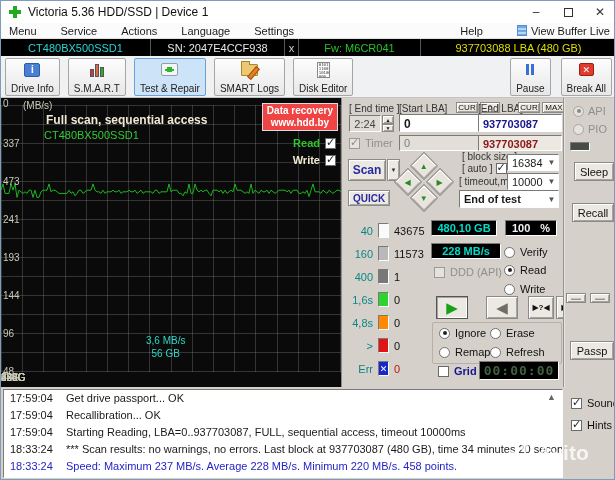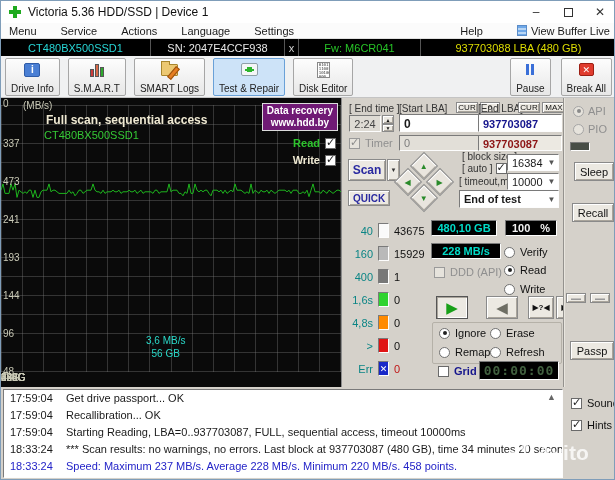--- a/index.html
+++ b/index.html
@@ -84,21 +84,21 @@
   .ytick:nth-of-type(1){top:2px;} .ytick:nth-of-type(2){top:40px;} .ytick:nth-of-type(3){top:78px;}
   .ytick:nth-of-type(4){top:116px;} .ytick:nth-of-type(5){top:154px;} .ytick:nth-of-type(6){top:192px;}
   .ytick:nth-of-type(7){top:230px;} .ytick:nth-of-type(8){top:268px;}
   .yunit { position:absolute; left:22px; top:2px; font-size:10px; color:#c9c9b6; }
   .xtick { position:absolute; top:274px; font-size:10px; color:#c9c9b6; }
   .xtick:nth-of-type(1){left:2px;} .xtick:nth-of-type(2){left:43px;} .xtick:nth-of-type(3){left:84px;}
   .xtick:nth-of-type(4){left:126px;} .xtick:nth-of-type(5){left:168px;} .xtick:nth-of-type(6){left:210px;}
   .xtick:nth-of-type(7){left:252px;} .xtick:nth-of-type(8){left:294px;}
   .scan-title { position:absolute; left:45px; top:15px; font-size:12px; font-weight:bold; color:#efe9d2; }
   .scan-device { position:absolute; left:43px; top:31px; font-size:11px; color:#35c935; }
-  .hdd-badge { position:absolute; right:3px; top:5px; background:#701a75; border:1px solid #dcdcdc;
+  .hdd-badge { position:absolute; right:3px; top:5px; background:#ef4444; border:1px solid #dcdcdc;
     padding:1px 4px; text-align:center; color:#fff; font-weight:bold; font-size:10px; line-height:12px; }
   .rw-row { position:absolute; right:5px; display:flex; align-items:center; gap:5px; font-size:11px; font-weight:bold; }
   .rw-read { top:39px; color:#2ec52e; } .rw-write { top:56px; color:#efe9d2; }
   .cursor-info { position:absolute; left:145px; top:236px; color:#2ad8c8; font-size:10px; line-height:13px; text-align:center; }
   
   .cb { position:relative; width:11px; height:11px; background:#fff; border:1px solid #6a6a6a; display:inline-block; }
   .cb.checked::after { content:"✓"; position:absolute; left:0; top:-3px; font-size:11px; font-weight:bold; color:#222; }
   .cb.gray { background:#e6e3dc; border-color:#9a9a9a; }
   .cb.gray::after { color:#8a8a8a; }
   .radio { position:relative; width:11px; height:11px; border-radius:50%; background:#fff; border:1px solid #707070; display:inline-block; }
@@ -197,31 +197,31 @@
     <div class="tbtn">
       <span class="ticon">
         <span class="ic-bars">
             <i style="height:8px;background:#cc3b3b"></i>
             <i style="height:13px;background:#d96a4a"></i>
             <i style="height:10px;background:#2eaa2e"></i>
           </span>
       </span>
       <span>S.M.A.R.T</span>
     </div>
+    <div class="tbtn active">
+      <span class="ticon">
+          <span class="ic-aid"></span>
+        </span>
+      <span>Test &amp; Repair</span>
+    </div>
     <div class="tbtn">
       <span class="ticon">
           <span class="ic-folder"></span>
         </span>
       <span>SMART Logs</span>
-    </div>
-    <div class="tbtn active">
-      <span class="ticon">
-          <span class="ic-aid"></span>
-        </span>
-      <span>Test &amp; Repair</span>
     </div>
     <div class="tbtn">
       <span class="ticon">
         <span class="ic-doc">010110 110011 101000 000</span>
       </span>
       <span>Disk Editor</span>
     </div>
     <div class="tbtn-right">
       <div class="tbtn">
         <span class="ticon">
@@ -345,21 +345,21 @@
 
   <div class="abs" style="left:344px; top:222px; width:88px; height:156px;">
     <div class="row" style="top:0;   left:0;">
         <span style="width:28px; text-align:right; color:#0b8585;">40</span>
         <span class="sunken" style="width: 11px; height: 15px; display: inline-block; background: rgb(250, 250, 250);"></span>
         <span>43675</span>
       </div>
     <div class="row" style="top:23px; left:0;">
         <span style="width:28px; text-align:right; color:#0b8585;">160</span>
         <span class="sunken" style="width: 11px; height: 15px; display: inline-block; background: rgb(185, 185, 185);"></span>
-        <span>15929</span>
+        <span>11573</span>
       </div>
     <div class="row" style="top:46px; left:0;">
         <span style="width:28px; text-align:right; color:#0b8585;">400</span>
         <span class="sunken" style="width: 11px; height: 15px; display: inline-block; background: rgb(120, 120, 120);"></span>
         <span>1</span>
       </div>
     <div class="row" style="top:69px; left:0;">
         <span style="width:28px; text-align:right; color:#0b8585;">1,6s</span>
         <span class="sunken" style="width: 11px; height: 15px; display: inline-block; background: rgb(47, 211, 47);"></span>
         <span>0</span>

